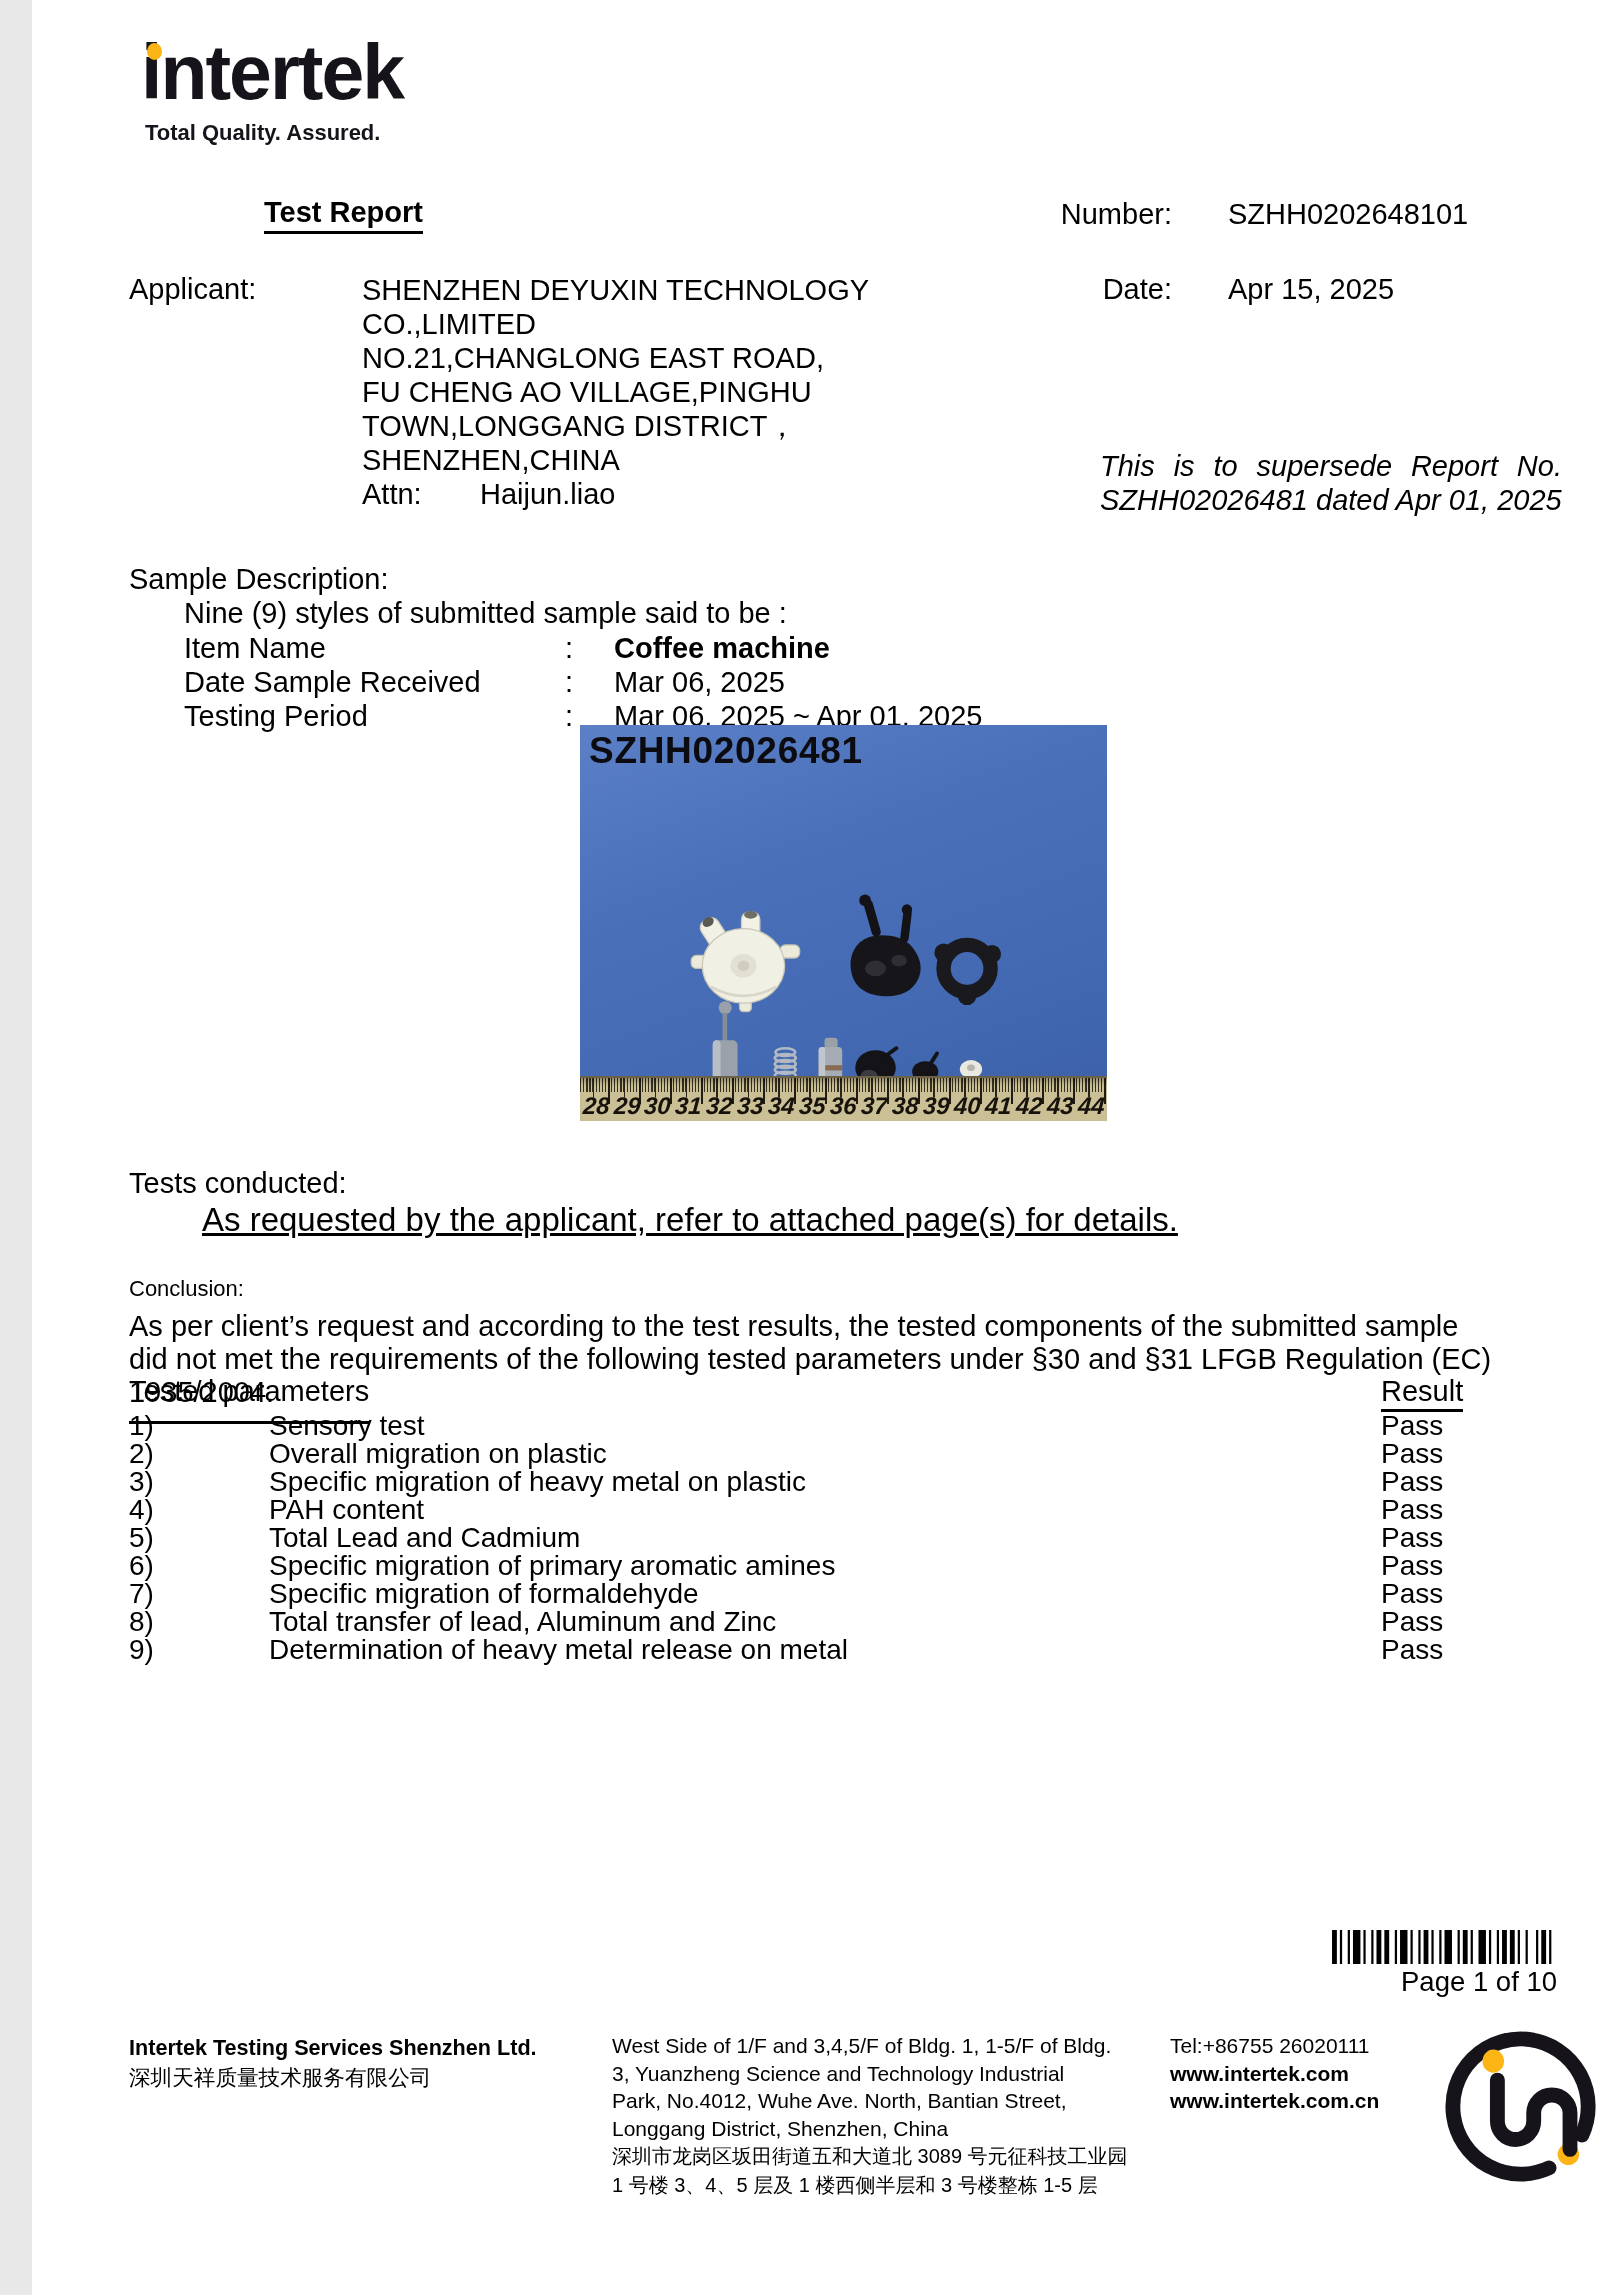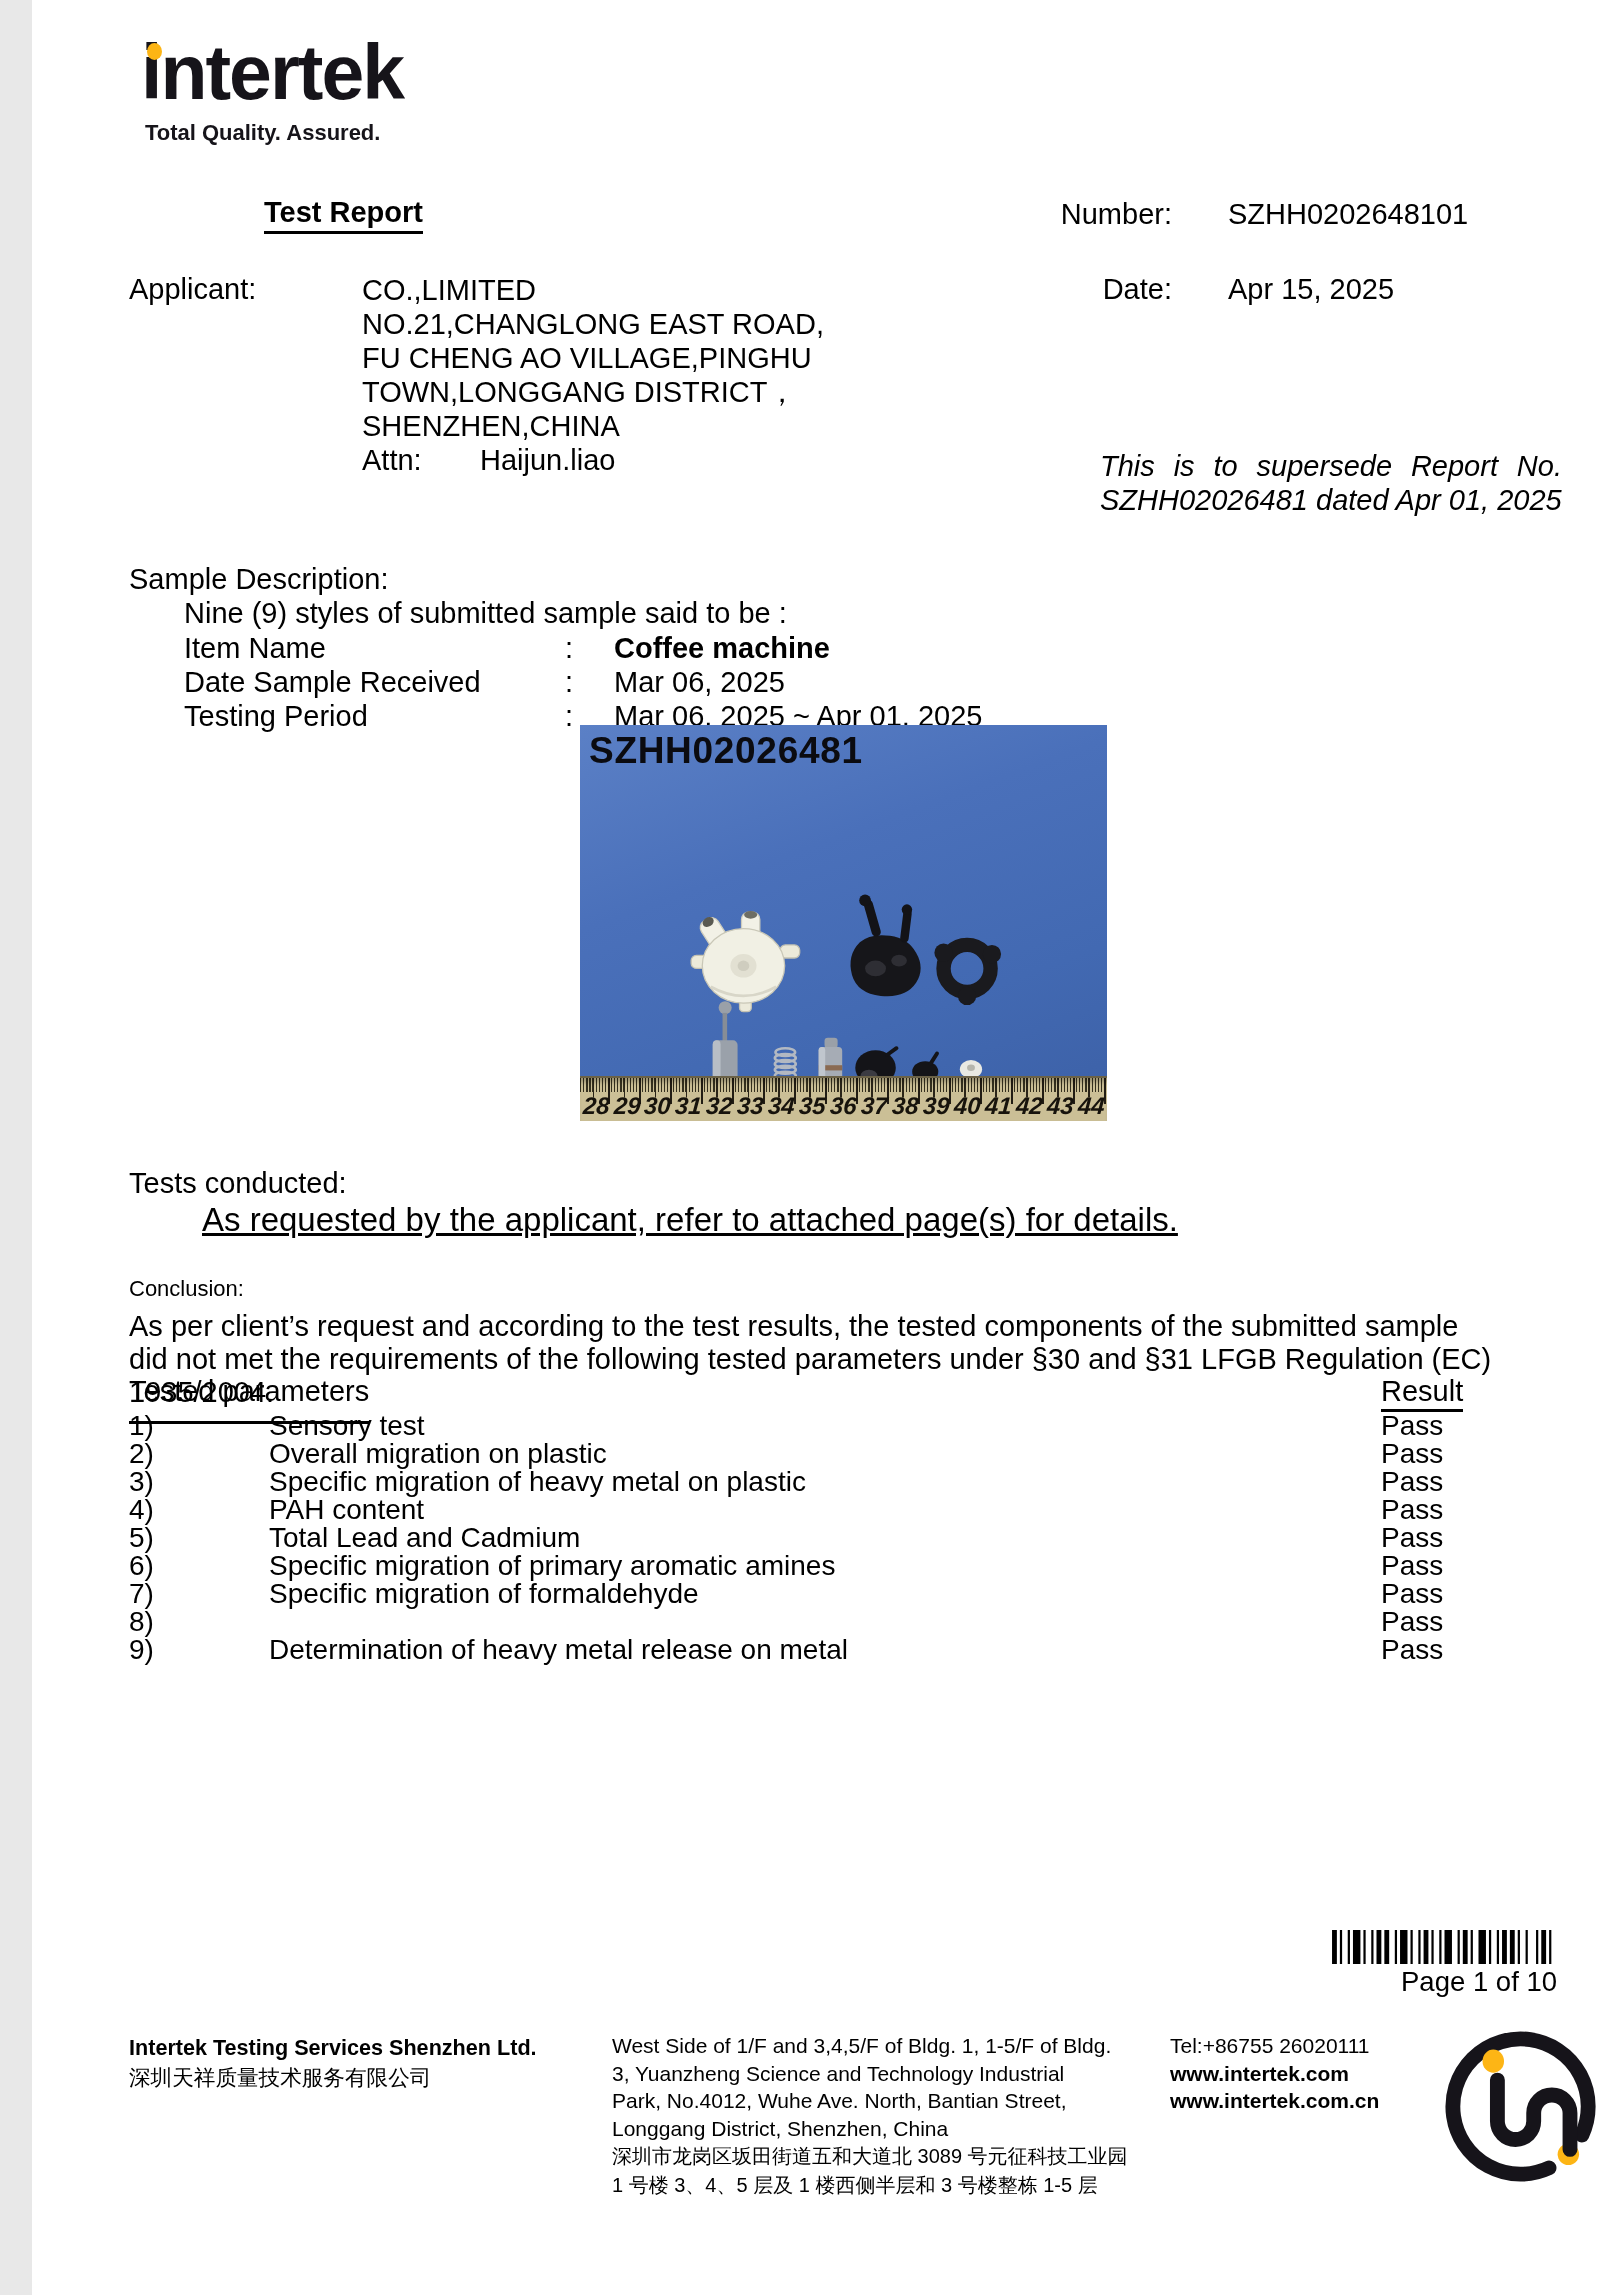--- a/index.html
+++ b/index.html
@@ -148,20 +148,21 @@
     <span class="k">Number:</span>
     <span class="v">SZHH0202648101</span>
   </div>
   <div class="abs kv kv-date">
     <span class="k">Date:</span>
     <span class="v">Apr 15, 2025</span>
   </div>
 
   <div class="abs applicant-label">Applicant:</div>
   <div class="abs applicant-lines" id="applicant-lines">
+      <div>SHENZHEN DEYUXIN TECHNOLOGY</div>
       <div>CO.,LIMITED</div>
       <div>NO.21,CHANGLONG EAST ROAD,</div>
       <div>FU CHENG AO VILLAGE,PINGHU</div>
       <div>TOWN,LONGGANG DISTRICT，</div>
       <div>SHENZHEN,CHINA</div>
       <div class="attn-row">
         <span class="k">Attn:</span>
         <span>Haijun.liao</span>
       </div>
     </div>
@@ -326,20 +327,21 @@
         <span class="name">Specific migration of primary aromatic amines</span>
         <span class="result">Pass</span>
       </div>
       <div class="param-row">
         <span class="num">7)</span>
         <span class="name">Specific migration of formaldehyde</span>
         <span class="result">Pass</span>
       </div>
       <div class="param-row">
         <span class="num">8)</span>
+        <span class="name">Total transfer of lead, Aluminum and Zinc</span>
         <span class="result">Pass</span>
       </div>
       <div class="param-row">
         <span class="num">9)</span>
         <span class="name">Determination of heavy metal release on metal</span>
         <span class="result">Pass</span>
       </div>
     </div>
 
   <div class="abs barcode">

